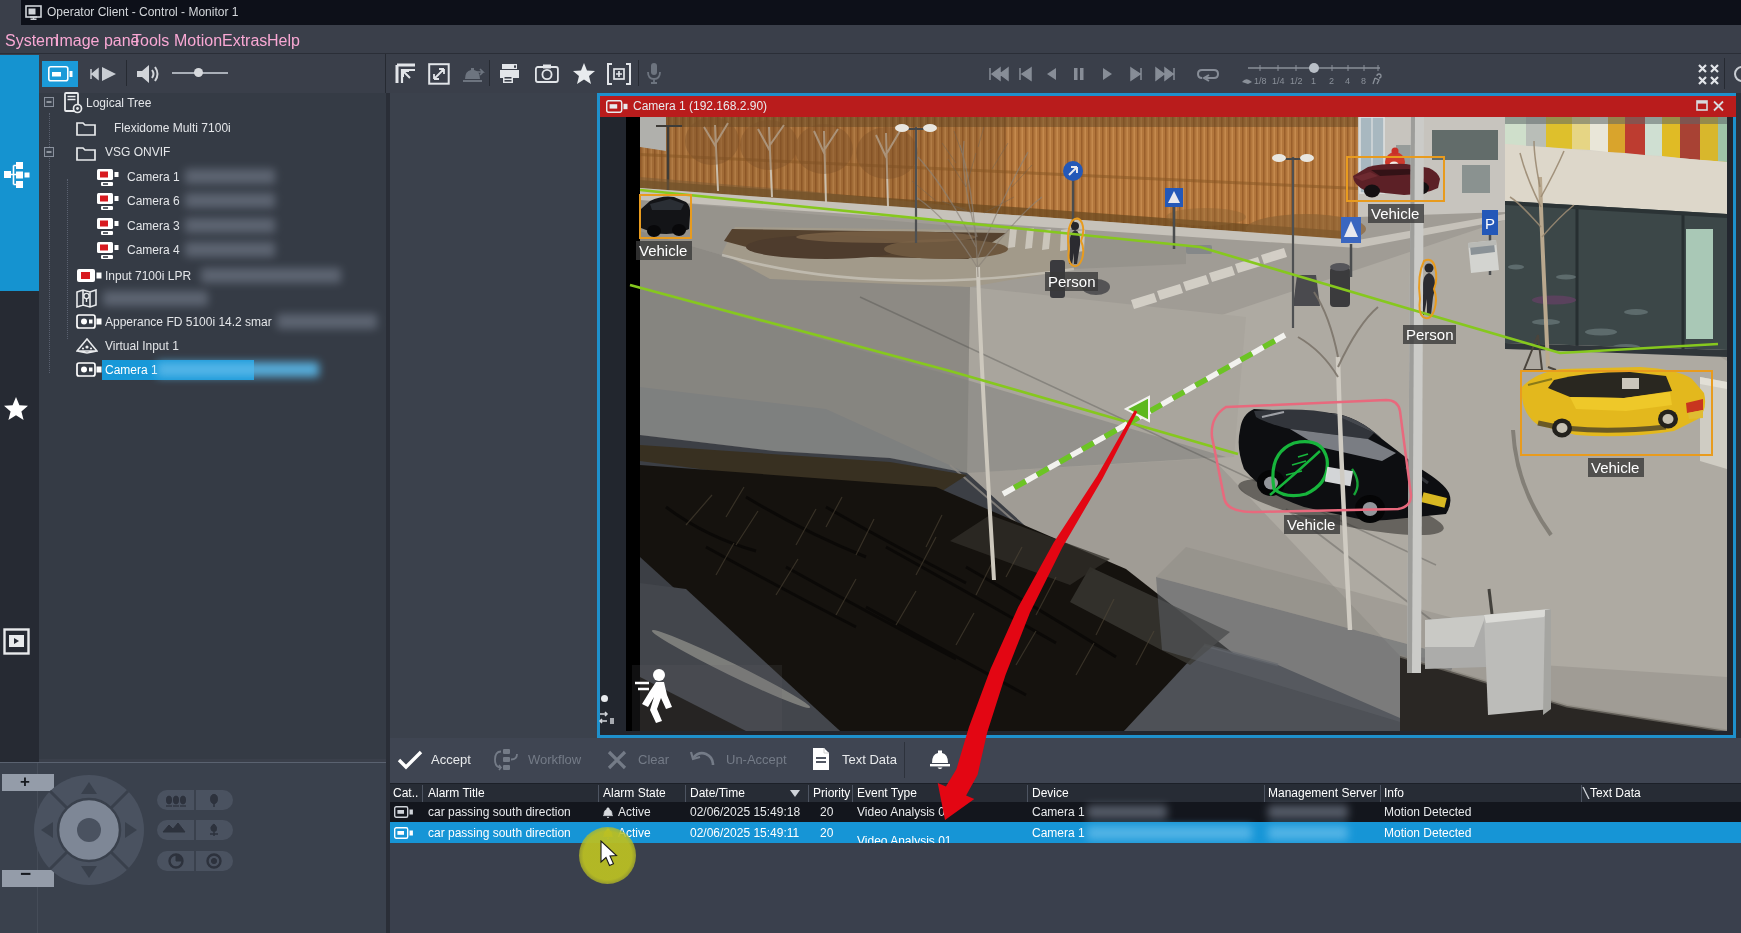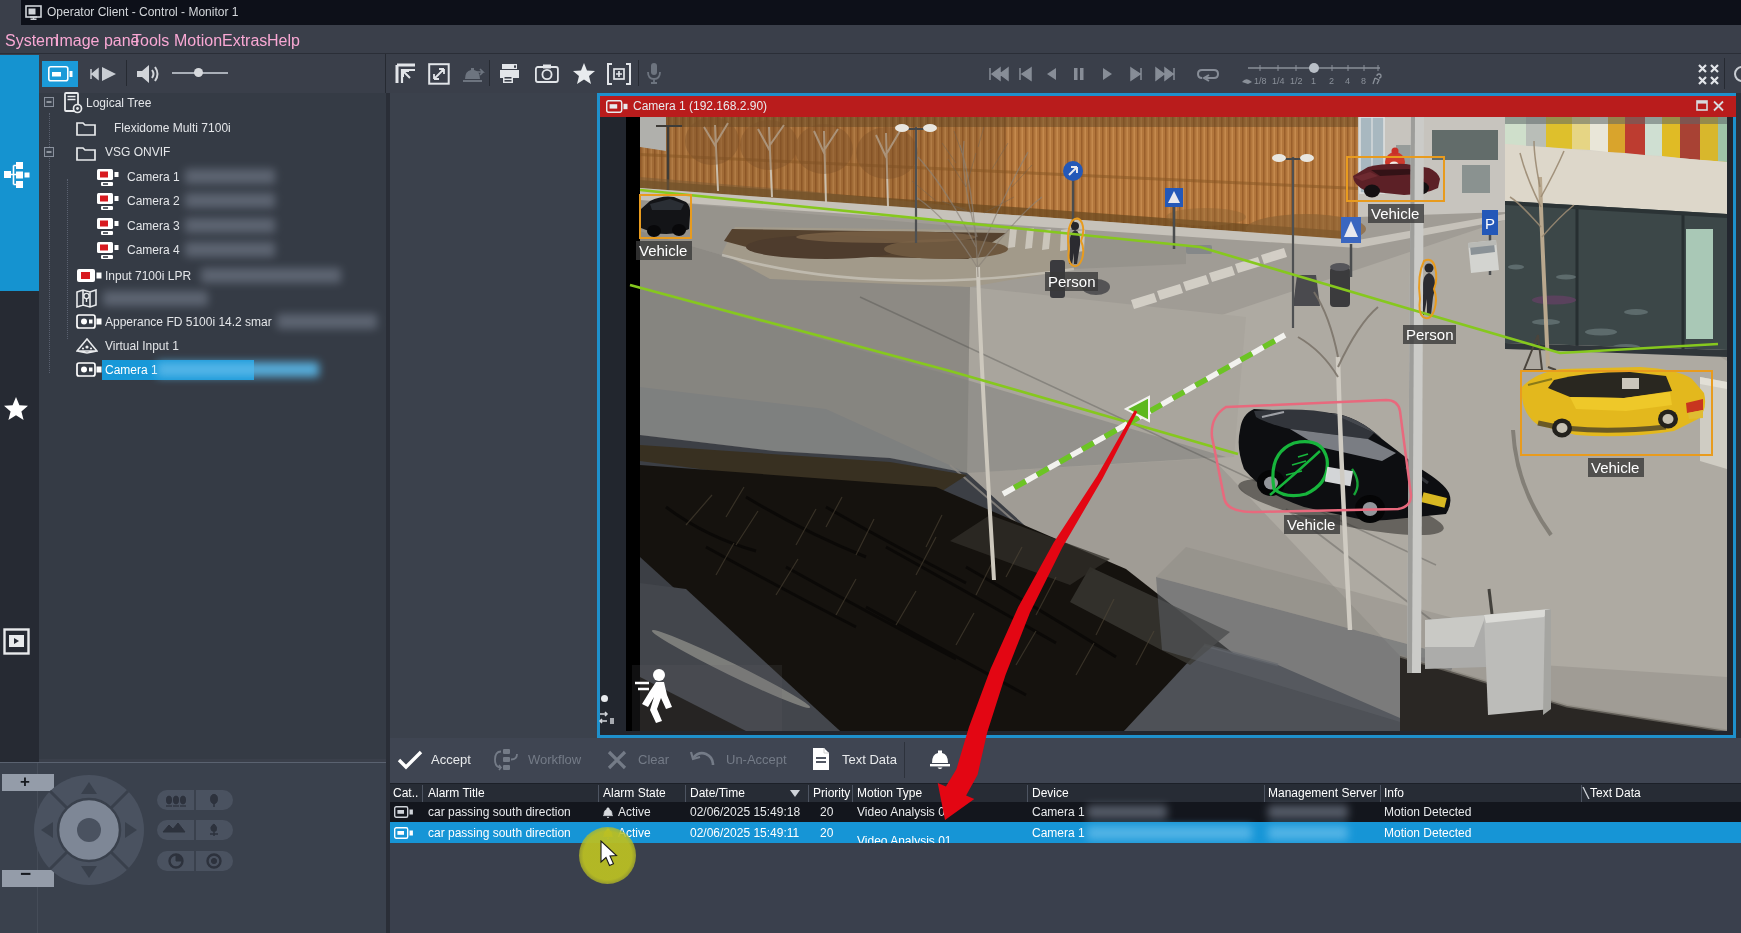--- a/index.html
+++ b/index.html
@@ -259,21 +259,21 @@
       <div class="blur" style="left:146px;top:2px;width:90px;height:15px"></div>
   </div>
   <div class="trow" style="left:0;top:98px">
     <svg style="position:absolute;left:57px;top:1px" width="24" height="19" viewBox="0 0 24 19">
         <rect x="1" y="1" width="16" height="11" rx="1.5" fill="#fff"></rect>
         <rect x="4" y="3.5" width="8" height="6" fill="#d81a20"></rect>
         <rect x="18.5" y="4" width="4" height="5" fill="#fff"></rect>
         <rect x="5" y="14" width="12" height="4" rx="1" fill="#fff"></rect>
         <rect x="7" y="15.2" width="5" height="1.6" fill="#353b45"></rect>
       </svg>
-    <span style="position:absolute;left:88px">Camera 2</span>
+    <span style="position:absolute;left:88px">Camera 6</span>
       <div class="blur" style="left:146px;top:2px;width:90px;height:15px"></div>
   </div>
   <div class="trow" style="left:0;top:123px">
     <svg style="position:absolute;left:57px;top:1px" width="24" height="19" viewBox="0 0 24 19">
         <rect x="1" y="1" width="16" height="11" rx="1.5" fill="#fff"></rect>
         <rect x="4" y="3.5" width="8" height="6" fill="#d81a20"></rect>
         <rect x="18.5" y="4" width="4" height="5" fill="#fff"></rect>
         <rect x="5" y="14" width="12" height="4" rx="1" fill="#fff"></rect>
         <rect x="7" y="15.2" width="5" height="1.6" fill="#353b45"></rect>
       </svg>
@@ -807,21 +807,21 @@
   <div class="hsep" style="left:208px"></div>
   <span class="hcell" style="left:213px">Alarm State</span>
   <div class="hsep" style="left:295px"></div>
   <span class="hcell" style="left:300px">Date/Time</span>
   <svg style="position:absolute;left:400px;top:6px" width="10" height="7">
       <polygon points="0,0 10,0 5,7" fill="#cfd3d9"></polygon>
     </svg>
   <div class="hsep" style="left:418px"></div>
   <span class="hcell" style="left:423px">Priority</span>
   <div class="hsep" style="left:462px"></div>
-  <span class="hcell" style="left:467px">Motion Type</span>
+  <span class="hcell" style="left:467px">Event Type</span>
   <div class="hsep" style="left:637px"></div>
   <span class="hcell" style="left:642px">Device</span>
   <div class="hsep" style="left:874px"></div>
   <span class="hcell" style="left:878px">Management Server</span>
   <div class="hsep" style="left:990px"></div>
   <span class="hcell" style="left:994px">Info</span>
   <div class="hsep" style="left:1191px"></div>
   <span class="hcell" style="left:1200px">Text Data</span>
   <svg style="position:absolute;left:1192px;top:3px" width="8" height="12">
       <line x1="1" y1="0" x2="7" y2="12" stroke="#cfd3d9" stroke-width="1.3"></line>

